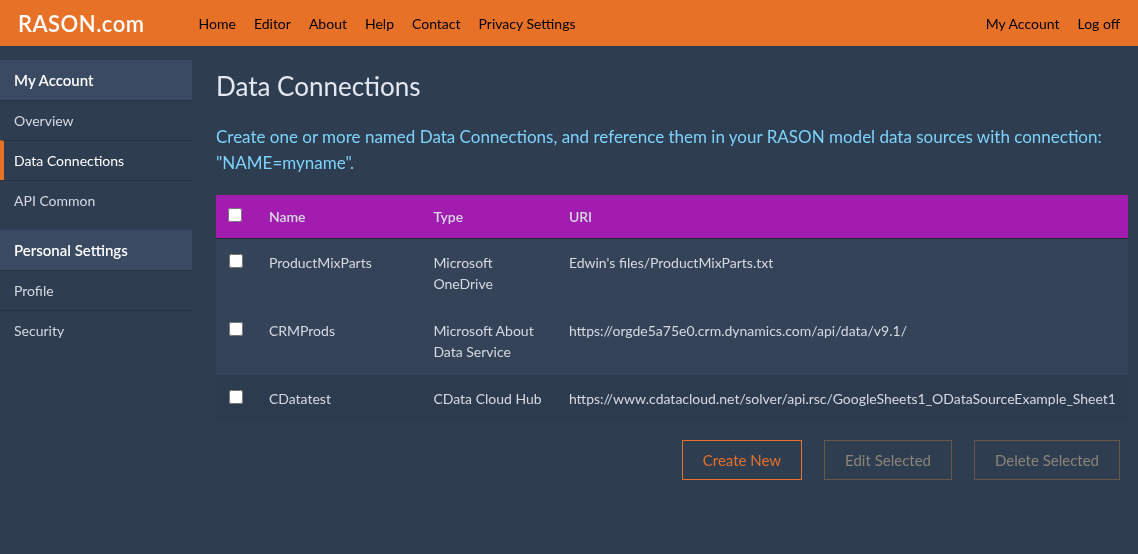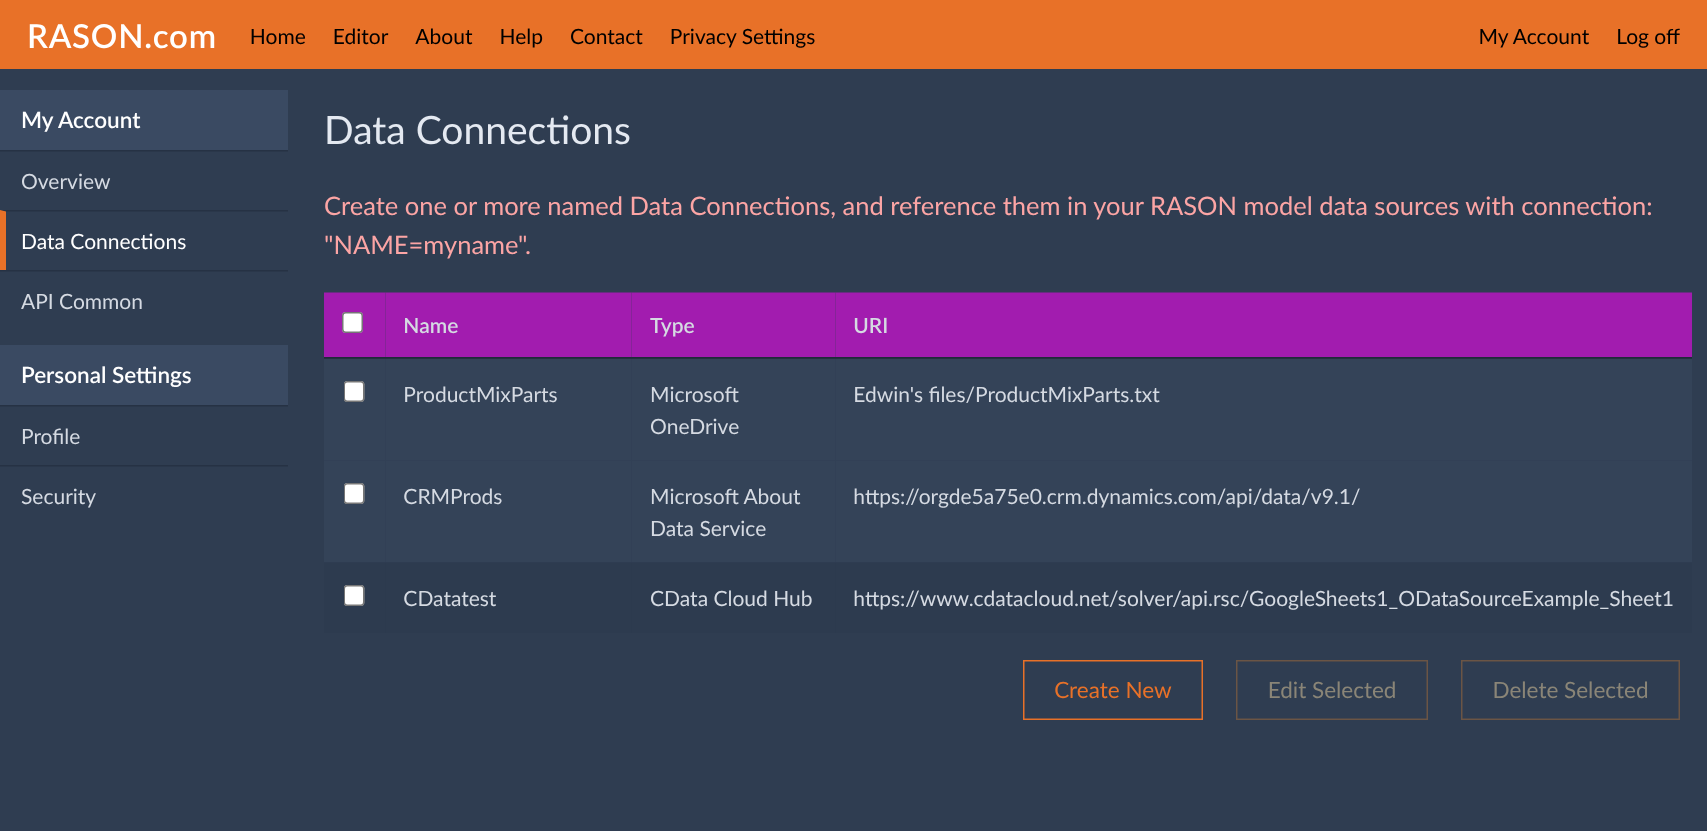--- a/index.html
+++ b/index.html
@@ -11,20 +11,21 @@
     height: 554px;
     overflow: hidden;
   }
   .topbar {
     background: #e87128;
     height: 46px;
     display: flex;
     align-items: center;
     padding: 0 18px;
     color: #fff;
+    gap: 32px;
   }
   .brand {
     font-size: 22px;
     font-weight: 600;
     letter-spacing: 0.5px;
     margin-right: 22px;
   }
   .topnav { display: flex; gap: 18px; }
   .topnav a, .toplinks a {
     color: #000000;
@@ -65,21 +66,21 @@
   }
   .page-title {
     font-size: 26px;
     font-weight: 400;
     color: #e4e9f1;
     margin-bottom: 22px;
   }
   .intro {
     font-size: 17px;
     line-height: 1.55;
-    color: #fca5a5;
+    color: #7dd3fc;
     margin-bottom: 18px;
     max-width: 900px;
   }
   table.conn {
     width: 100%;
     border-collapse: collapse;
     font-size: 14px;
     color: #d5dae2;
   }
   table.conn th {

